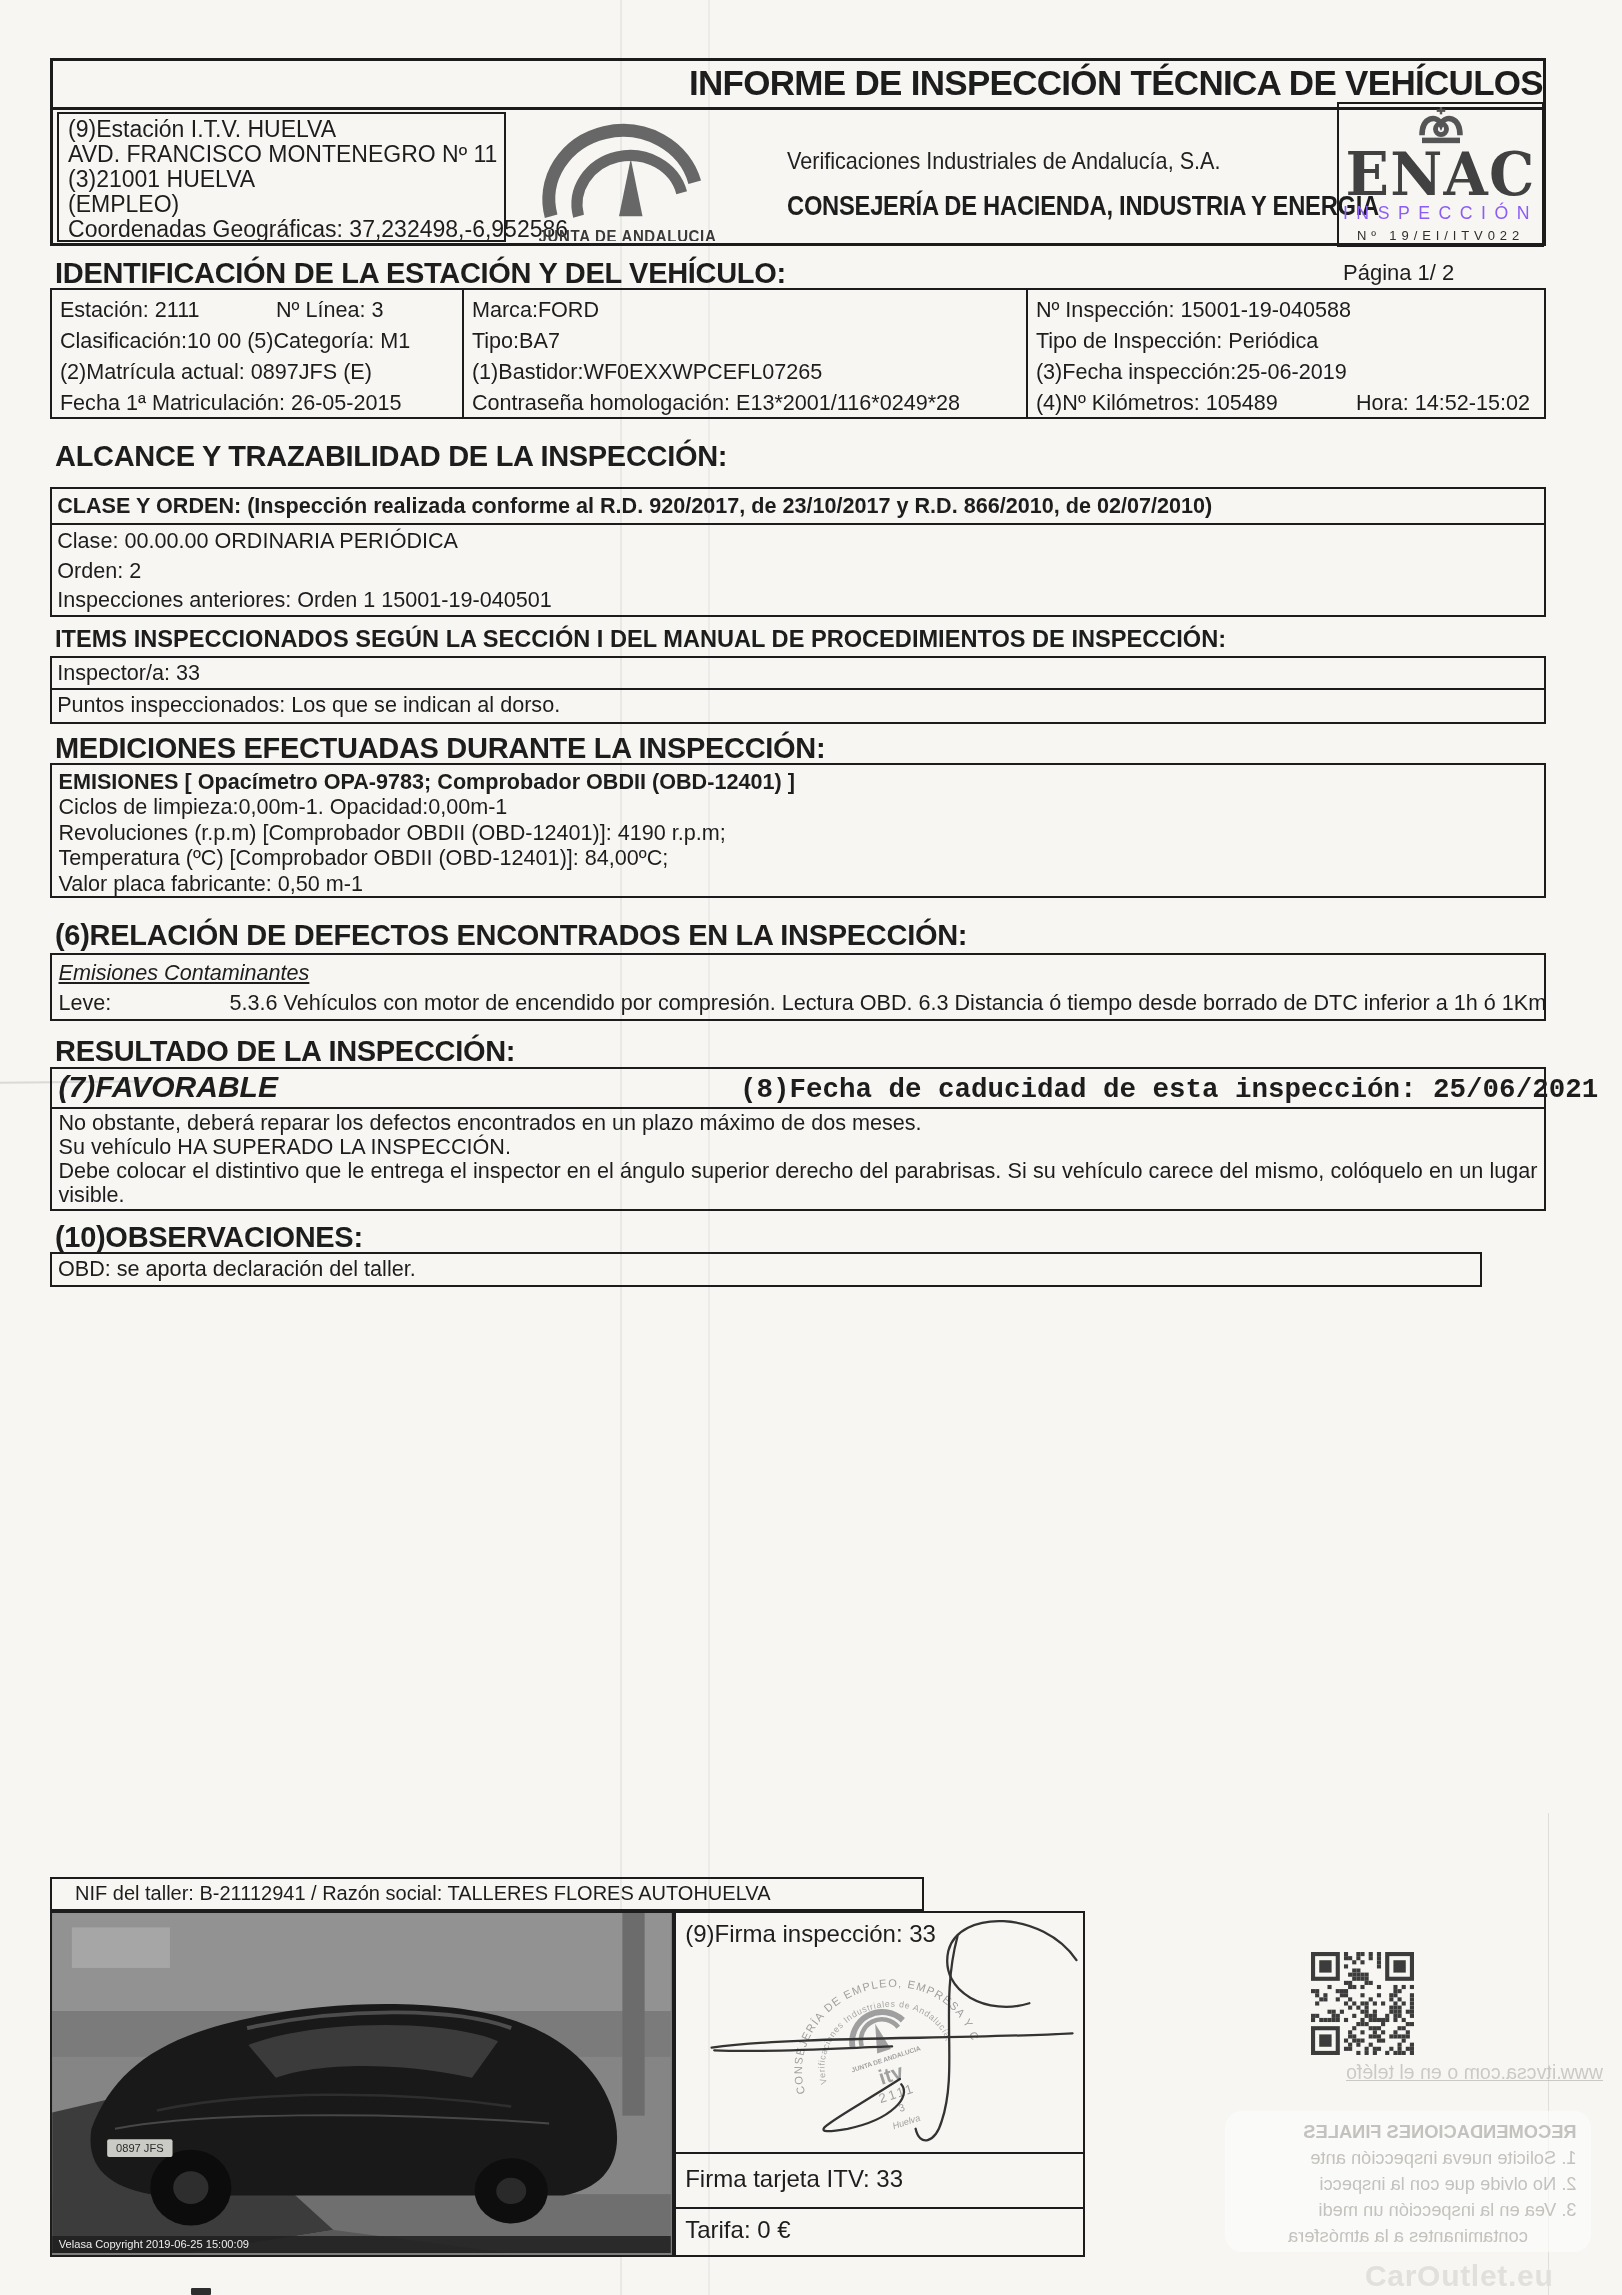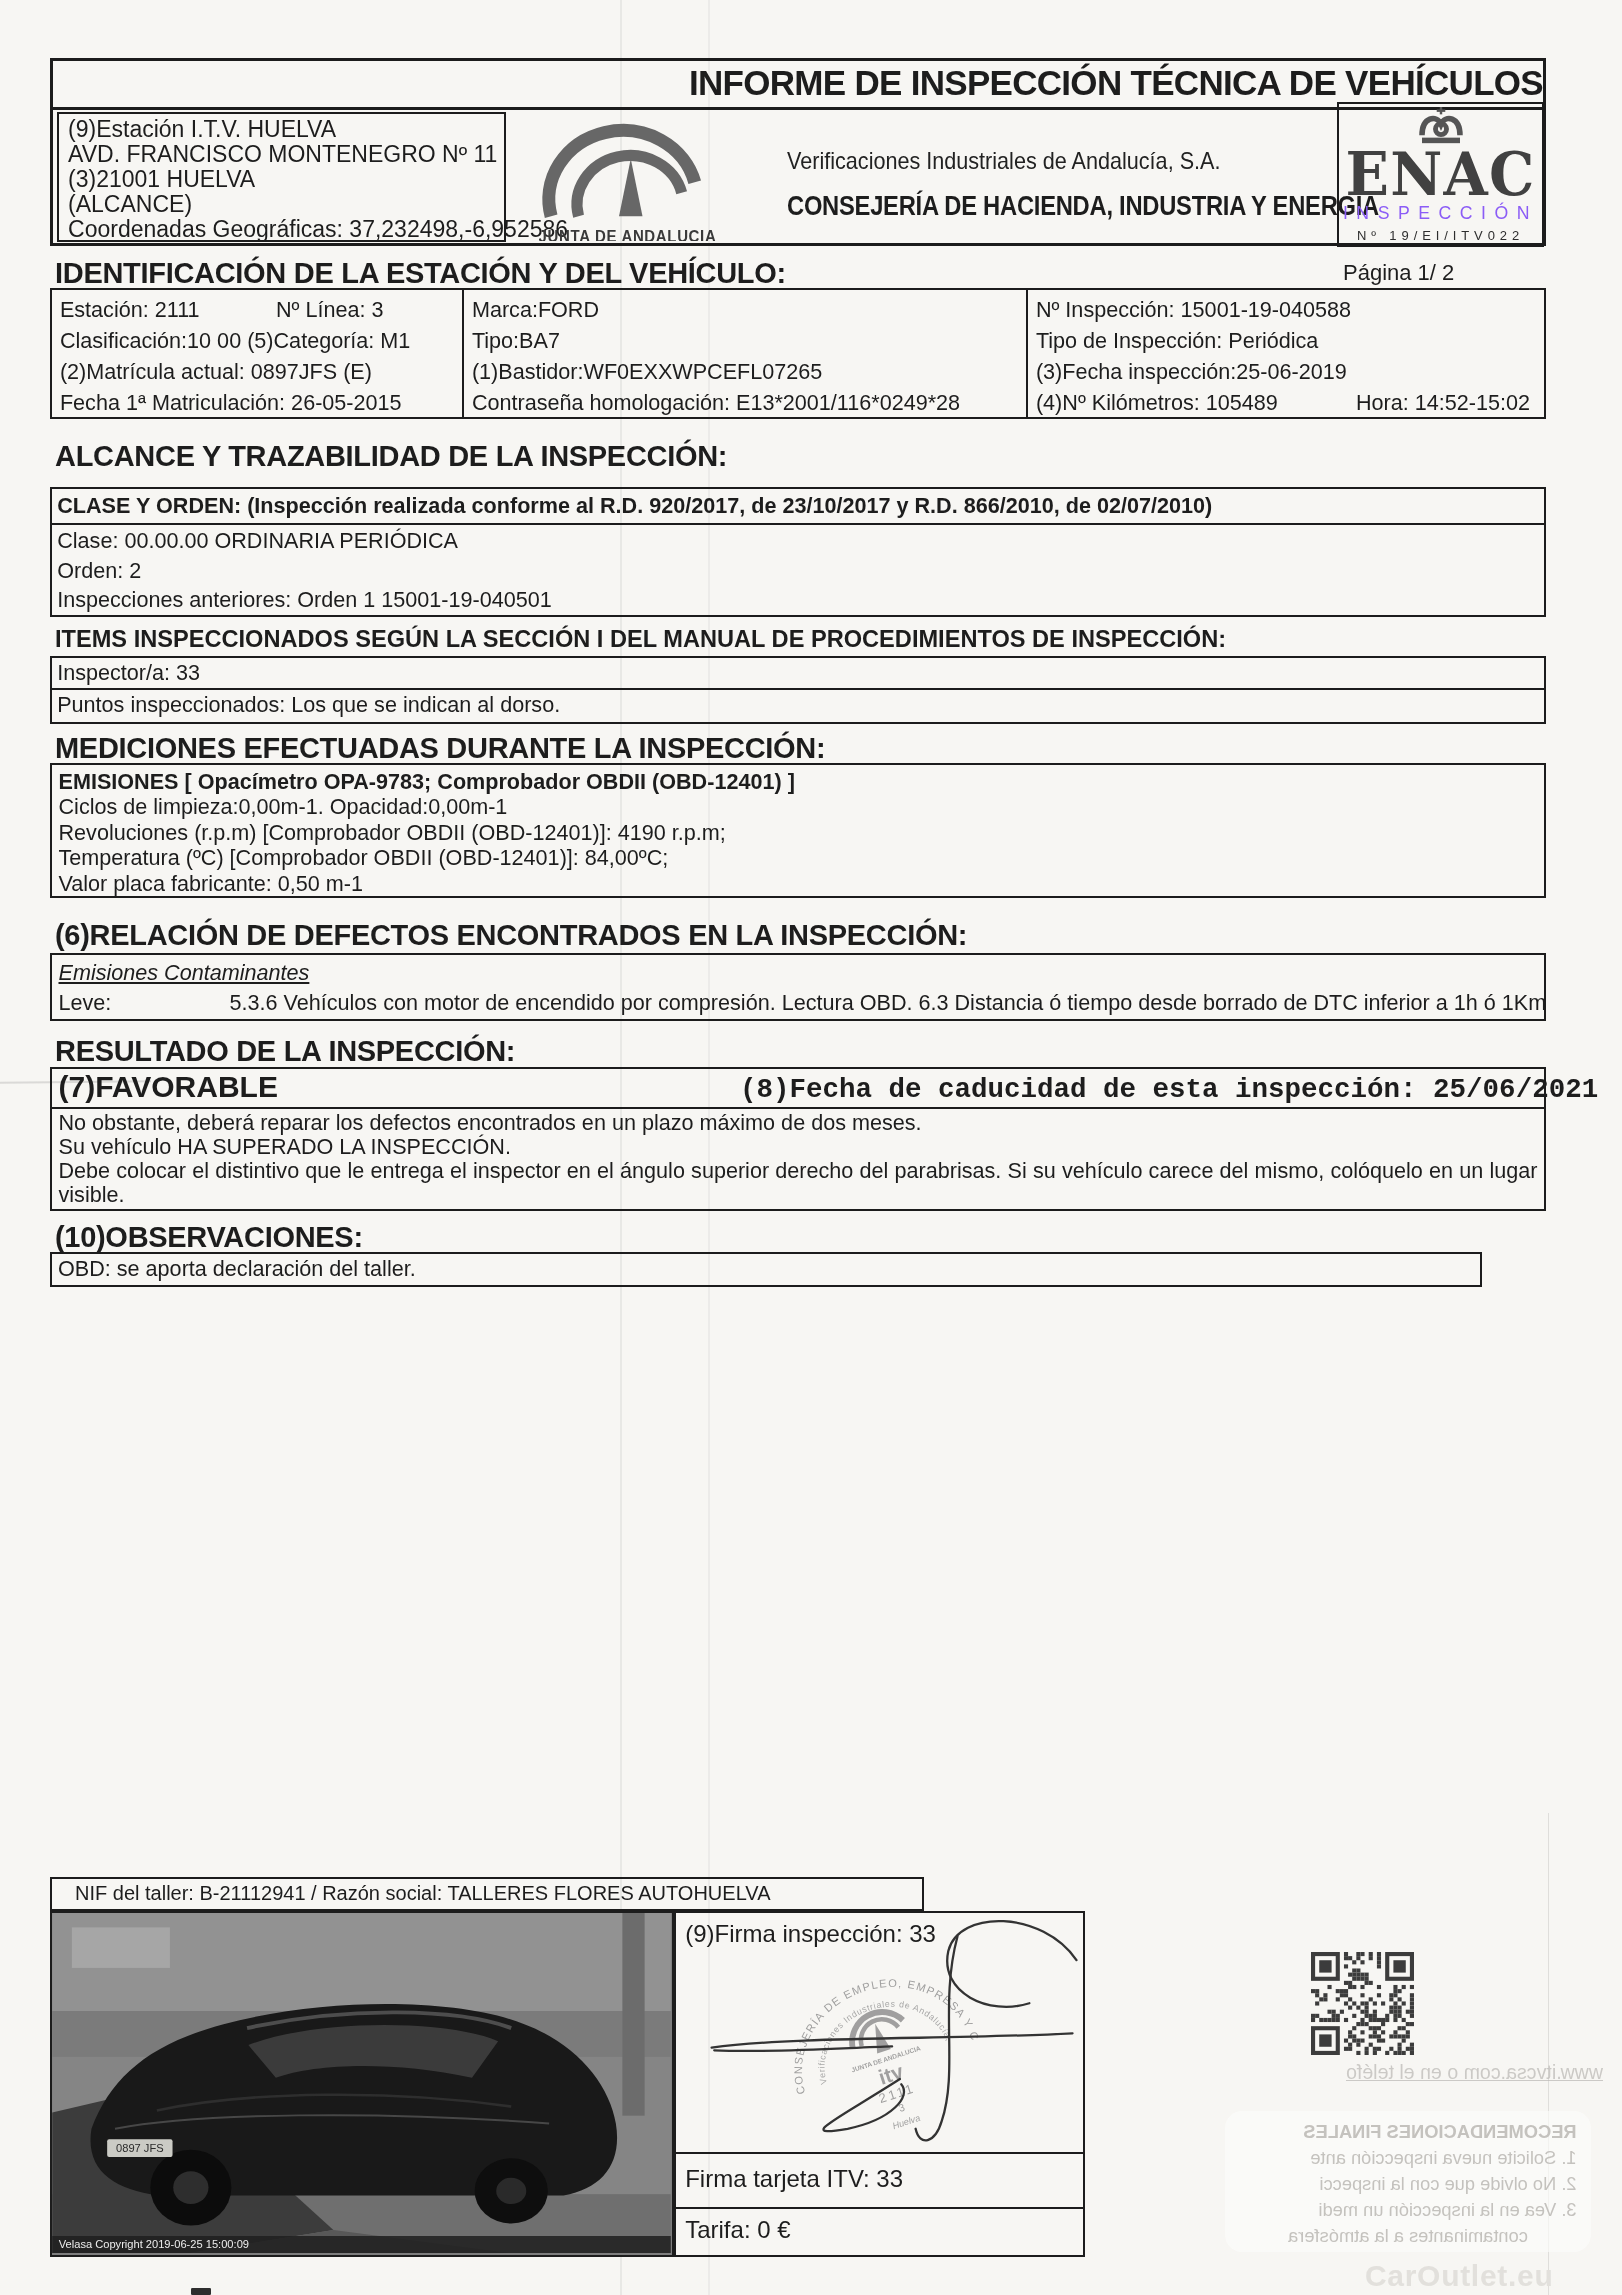--- a/index.html
+++ b/index.html
@@ -37,21 +37,21 @@
   <div class="fold" style="left:1548px;top:1813px;width:1.3px;height:483px;background:rgba(80,80,80,.14);"></div>
   <div class="fold" style="left:191px;top:2288px;width:19.6px;height:6.5px;background:#2e2e2e;border-radius:1.3px;"></div>
 
   <div class="box" style="left:50px;top:58px;width:1496px;height:188px;border-width:3.3px;">
     <div class="title-row">INFORME DE INSPECCIÓN TÉCNICA DE VEHÍCULOS</div>
 
     <div class="box" style="left:3.9px;top:51px;width:449px;height:130px;padding:2.6px 9.2px;font-size:23px;line-height:25px;">
       <div class="station-line">(9)Estación I.T.V. HUELVA</div>
       <div class="station-line">AVD. FRANCISCO MONTENEGRO Nº 11</div>
       <div class="station-line">(3)21001 HUELVA</div>
-      <div class="station-line">(ALCANCE)</div>
+      <div class="station-line">(EMPLEO)</div>
       <div class="station-line">Coordenadas Geográficas:  37,232498,-6,952586</div>
     </div>
 
     <div class="abs" style="left:486px;top:56px;width:177px;height:124px;">
       <svg width="177" height="124" viewBox="0 0 270 190">
         <path d="M 18 152 A 112 104 0 0 1 238 100" stroke="#676767" stroke-width="20" fill="none"></path>
         <path d="M 60 152 A 78 72 0 0 1 218 116" stroke="#676767" stroke-width="17" fill="none"></path>
         <polygon points="140,64 158,152 122,152" fill="#676767"></polygon>
         <text x="135" y="182" text-anchor="middle" font-size="23" font-weight="bold" fill="#3a3a3a" style="letter-spacing:1px" transform="scale(1,1.05)">JUNTA DE ANDALUCIA</text>
       </svg>
@@ -129,21 +129,21 @@
   <div class="box" style="left:50px;top:953px;width:1496px;height:68px;font-size:21.6px;padding:2.6px 6.5px;">
     <div style="text-decoration:underline;line-height:30px;font-style:italic;">Emisiones Contaminantes</div>
     <div style="line-height:30px;position:relative;">
       <span>Leve:</span>
       <span class="abs" style="left:171px;white-space:nowrap;">5.3.6 Vehículos con motor de encendido por compresión. Lectura OBD. 6.3 Distancia ó tiempo desde borrado de DTC inferior a 1h ó 1Km</span>
     </div>
   </div>
 
   <div class="h-sec" style="left:55px;top:1035px;">RESULTADO DE LA INSPECCIÓN:</div>
   <div class="box" style="left:50px;top:1067px;width:1496px;height:42px;">
-    <span class="abs" style="left:6.5px;top:1.3px;font-size:30px;font-weight:bold;">(7)FAVORABLE</span>
+    <span class="abs" style="left:6.5px;top:1.3px;font-size:30px;font-weight:bold;font-style:italic;">(7)FAVORABLE</span>
     <span class="abs" style="left:688px;top:5.2px;font-size:27.5px;font-weight:bold;white-space:nowrap;font-family:Liberation Mono, monospace;">(8)Fecha de caducidad de esta inspección: 25/06/2021</span>
   </div>
   <div class="box nb-top" style="left:50px;top:1108px;width:1496px;height:103px;font-size:21.6px;line-height:24px;padding:3.3px 6.5px;">
     <div>No obstante, deberá reparar los defectos encontrados en un plazo máximo de dos meses.</div>
     <div>Su vehículo HA SUPERADO LA INSPECCIÓN.</div>
     <div style="text-align:justify;">Debe colocar el distintivo que le entrega el inspector en el ángulo superior derecho del parabrisas. Si su vehículo carece del mismo, colóquelo en un lugar visible.</div>
   </div>
 
   <div class="h-sec" style="left:55px;top:1221px;">(10)OBSERVACIONES:</div>
   <div class="box" style="left:50px;top:1252px;width:1432px;height:35px;font-size:21.6px;line-height:30px;padding-left:6px;">

